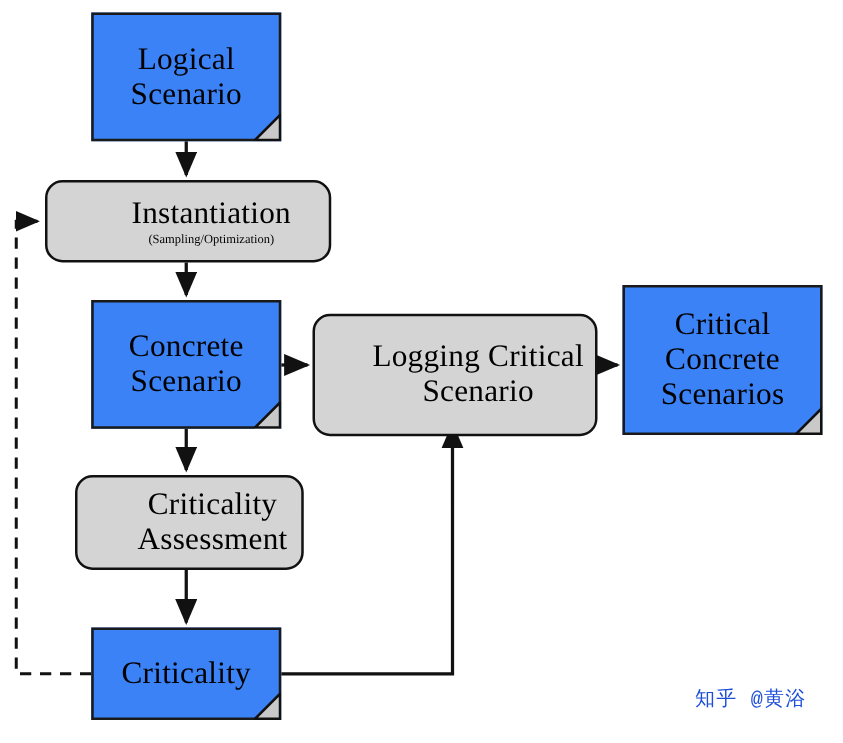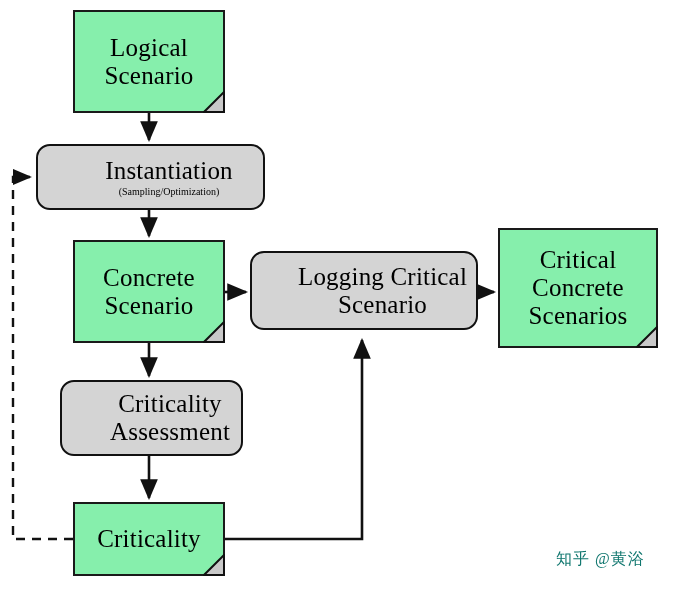--- a/index.html
+++ b/index.html
@@ -29,21 +29,21 @@
     display: flex;
     flex-direction: column;
     align-items: center;
     justify-content: center;
     text-align: center;
     color: #000000;
     line-height: 1.12;
   }
   
   .doc {
-    background: #86efac;
+    background: #3b82f6;
     border: 2px solid #1a1a1a;
   }
   .doc .fold {
     position: absolute;
     right: -2px;
     bottom: -2px;
     width: 22px;
     height: 22px;
   }
   
@@ -59,22 +59,22 @@
     white-space: pre-line;
   }
   .label-sub {
     font-size: 10px;
     margin-top: 1px;
     white-space: nowrap;
   }
   .watermark {
     position: absolute;
     font-size: 16px;
-    color: #0f766e;
-    font-family: Liberation Serif, serif;
+    color: #1d4ed8;
+    font-family: Liberation Mono, monospace;
     white-space: nowrap;
     letter-spacing: 1px;
   }
 </style>
 </head>
 <body>
 
 <div id="canvas">
 
   <svg id="wires" viewBox="0 0 674 594" xmlns="http://www.w3.org/2000/svg">
@@ -133,21 +133,21 @@
 
   <div class="node doc" style="left:73px; top:240px; width:152px; height:103px;">
     <div class="label-main">Concrete
 Scenario</div>
     <svg class="fold" viewBox="0 0 22 22" xmlns="http://www.w3.org/2000/svg">
       <polygon points="0,22 22,22 22,0" fill="#ffffff"></polygon>
       <polygon points="1,21 21,21 21,1" fill="#c9c9c9" stroke="#111111" stroke-width="2"></polygon>
     </svg>
   </div>
 
-  <div class="node proc" style="left:250px; top:251px; width:228px; height:79px;">
+  <div class="node proc" style="left:250px; top:251px; width:228px; height:98px;">
     <div class="label-main">Logging Critical
 Scenario</div>
   </div>
 
   <div class="node doc" style="left:498px; top:228px; width:160px; height:120px;">
     <div class="label-main">Critical
 Concrete
 Scenarios</div>
     <svg class="fold" viewBox="0 0 22 22" xmlns="http://www.w3.org/2000/svg">
       <polygon points="0,22 22,22 22,0" fill="#ffffff"></polygon>

